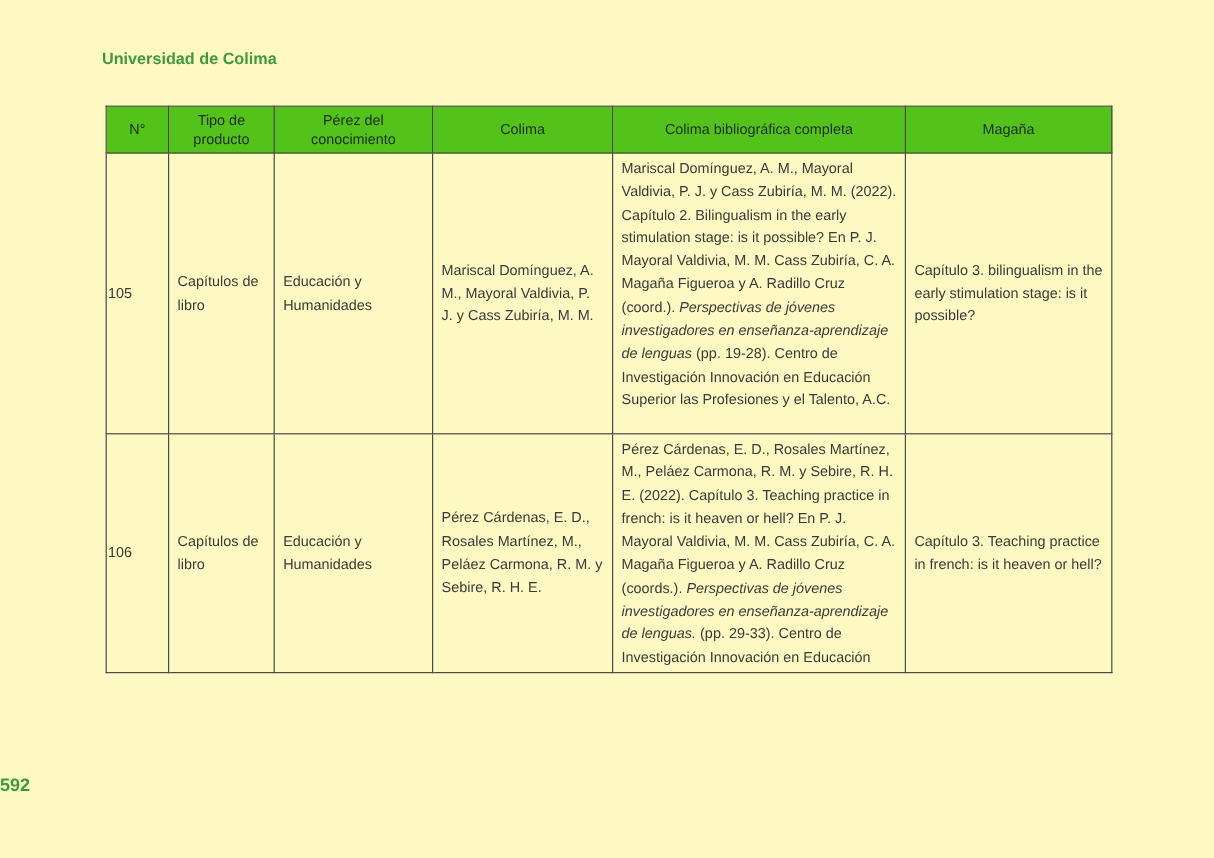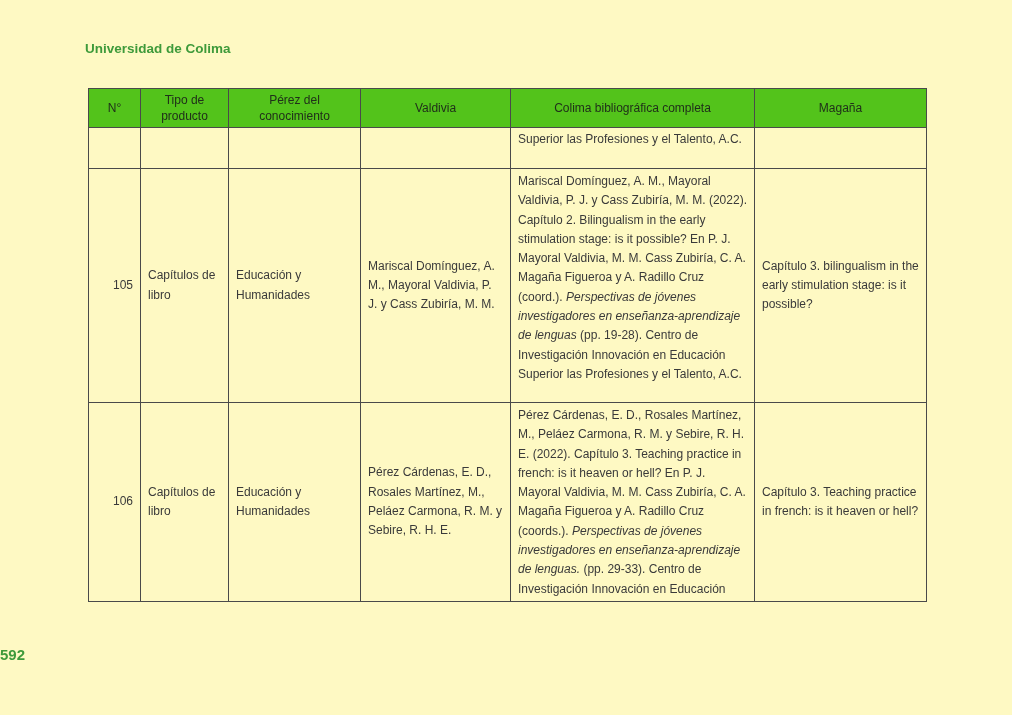--- a/index.html
+++ b/index.html
@@ -66,21 +66,21 @@
   .records-table tr.row-1 td { height: 234px; }
   .records-table tr.row-2 td { height: 198px; margin-top: 36px; }
 
   .records-table td.cell-ficha {
     vertical-align: top;
     padding-top: 3px;
     padding-right: 6px;
   }
   .records-table tr.row-0 td.cell-ficha { padding-top: 2px; }
 
-  .records-table td.cell-num { padding-left: 24px; }
+  .records-table td.cell-num { padding-left: 1px; }
 
   .ficha-seg.it { font-style: italic; }
 
   .page-number {
     position: absolute;
     left: 0;
     top: 646px;
     width: 1012px;
     font-size: 15px;
     font-weight: bold;
@@ -101,34 +101,26 @@
       <col style="width:132px">
       <col style="width:150px">
       <col style="width:244px">
       <col style="width:172px">
     </colgroup>
     <thead>
       <tr>
         <th>N°</th>
         <th>Tipo de producto</th>
         <th>Pérez del conocimiento</th>
-        <th>Valdivia</th>
+        <th>Colima</th>
         <th>Colima bibliográfica completa</th>
         <th>Magaña</th>
       </tr>
     </thead>
     <tbody>
-        <tr class="row-0">
-          <td class="cell-num"></td>
-          <td class="cell-tipo"></td>
-          <td class="cell-area"></td>
-          <td class="cell-autores"></td>
-          <td class="cell-ficha"><span class="ficha-seg">Superior las Profesiones y el Talento, A.C.</span></td>
-          <td class="cell-titulo"></td>
-        </tr>
         <tr class="row-1">
           <td class="cell-num">105</td>
           <td class="cell-tipo">Capítulos de libro</td>
           <td class="cell-area">Educación y Humanidades</td>
           <td class="cell-autores">Mariscal Domínguez, A. M., Mayoral Valdivia, P. J. y Cass Zubiría, M. M.</td>
           <td class="cell-ficha"><span class="ficha-seg">Mariscal Domínguez, A. M., Mayoral Valdivia, P. J. y Cass Zubiría, M. M. (2022). Capítulo 2. Bilingualism in the early stimulation stage: is it possible? En P. J. Mayoral Valdivia, M. M. Cass Zubiría, C. A. Magaña Figueroa y A. Radillo Cruz (coord.). </span><span class="ficha-seg it">Perspectivas de jóvenes investigadores en enseñanza-aprendizaje de lenguas</span><span class="ficha-seg"> (pp. 19-28). Centro de Investigación Innovación en Educación Superior las Profesiones y el Talento, A.C.</span></td>
           <td class="cell-titulo">Capítulo 3. bilingualism in the early stimulation stage: is it possible?</td>
         </tr>
         <tr class="row-2">
           <td class="cell-num">106</td>

